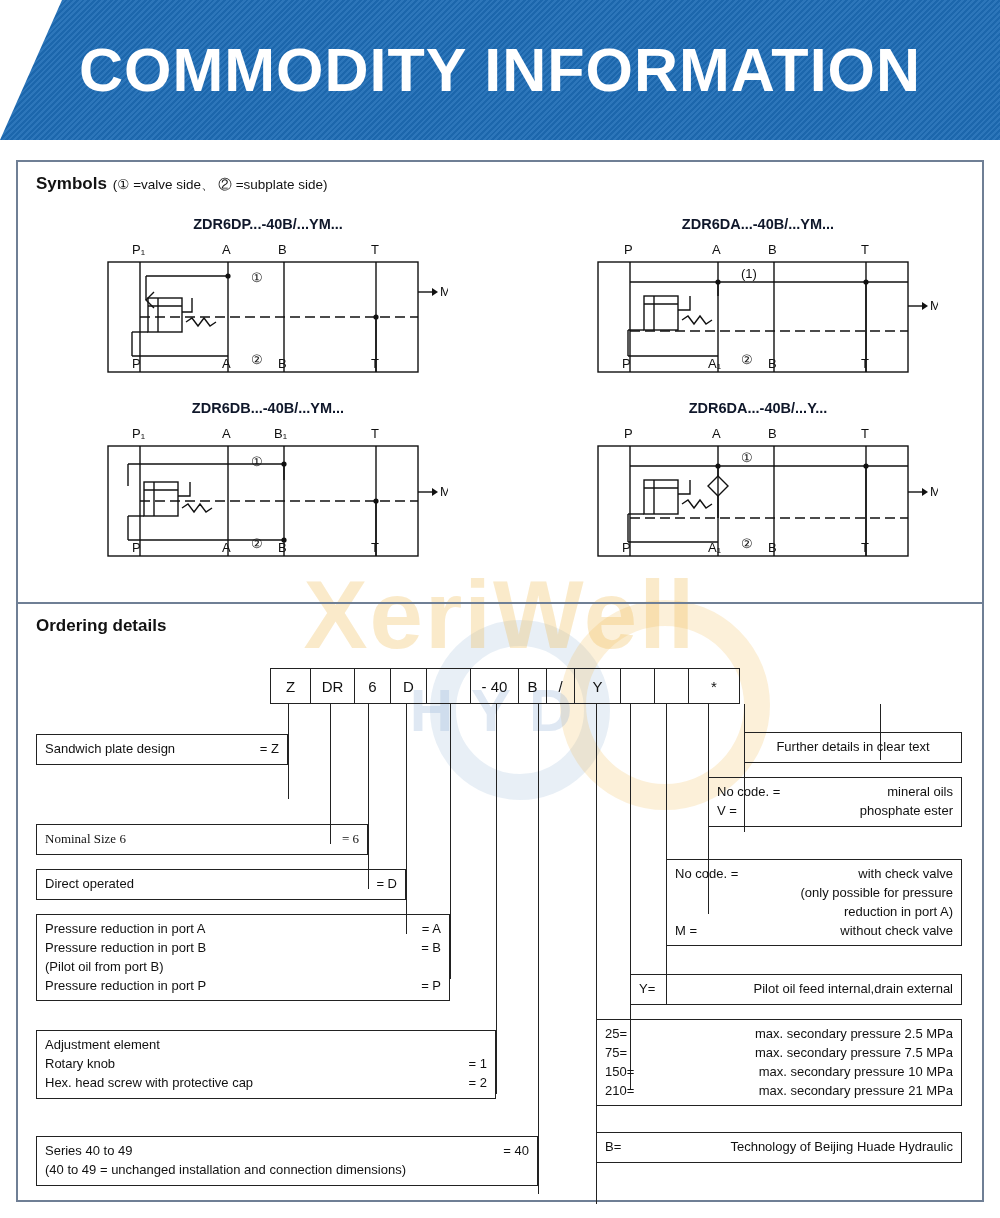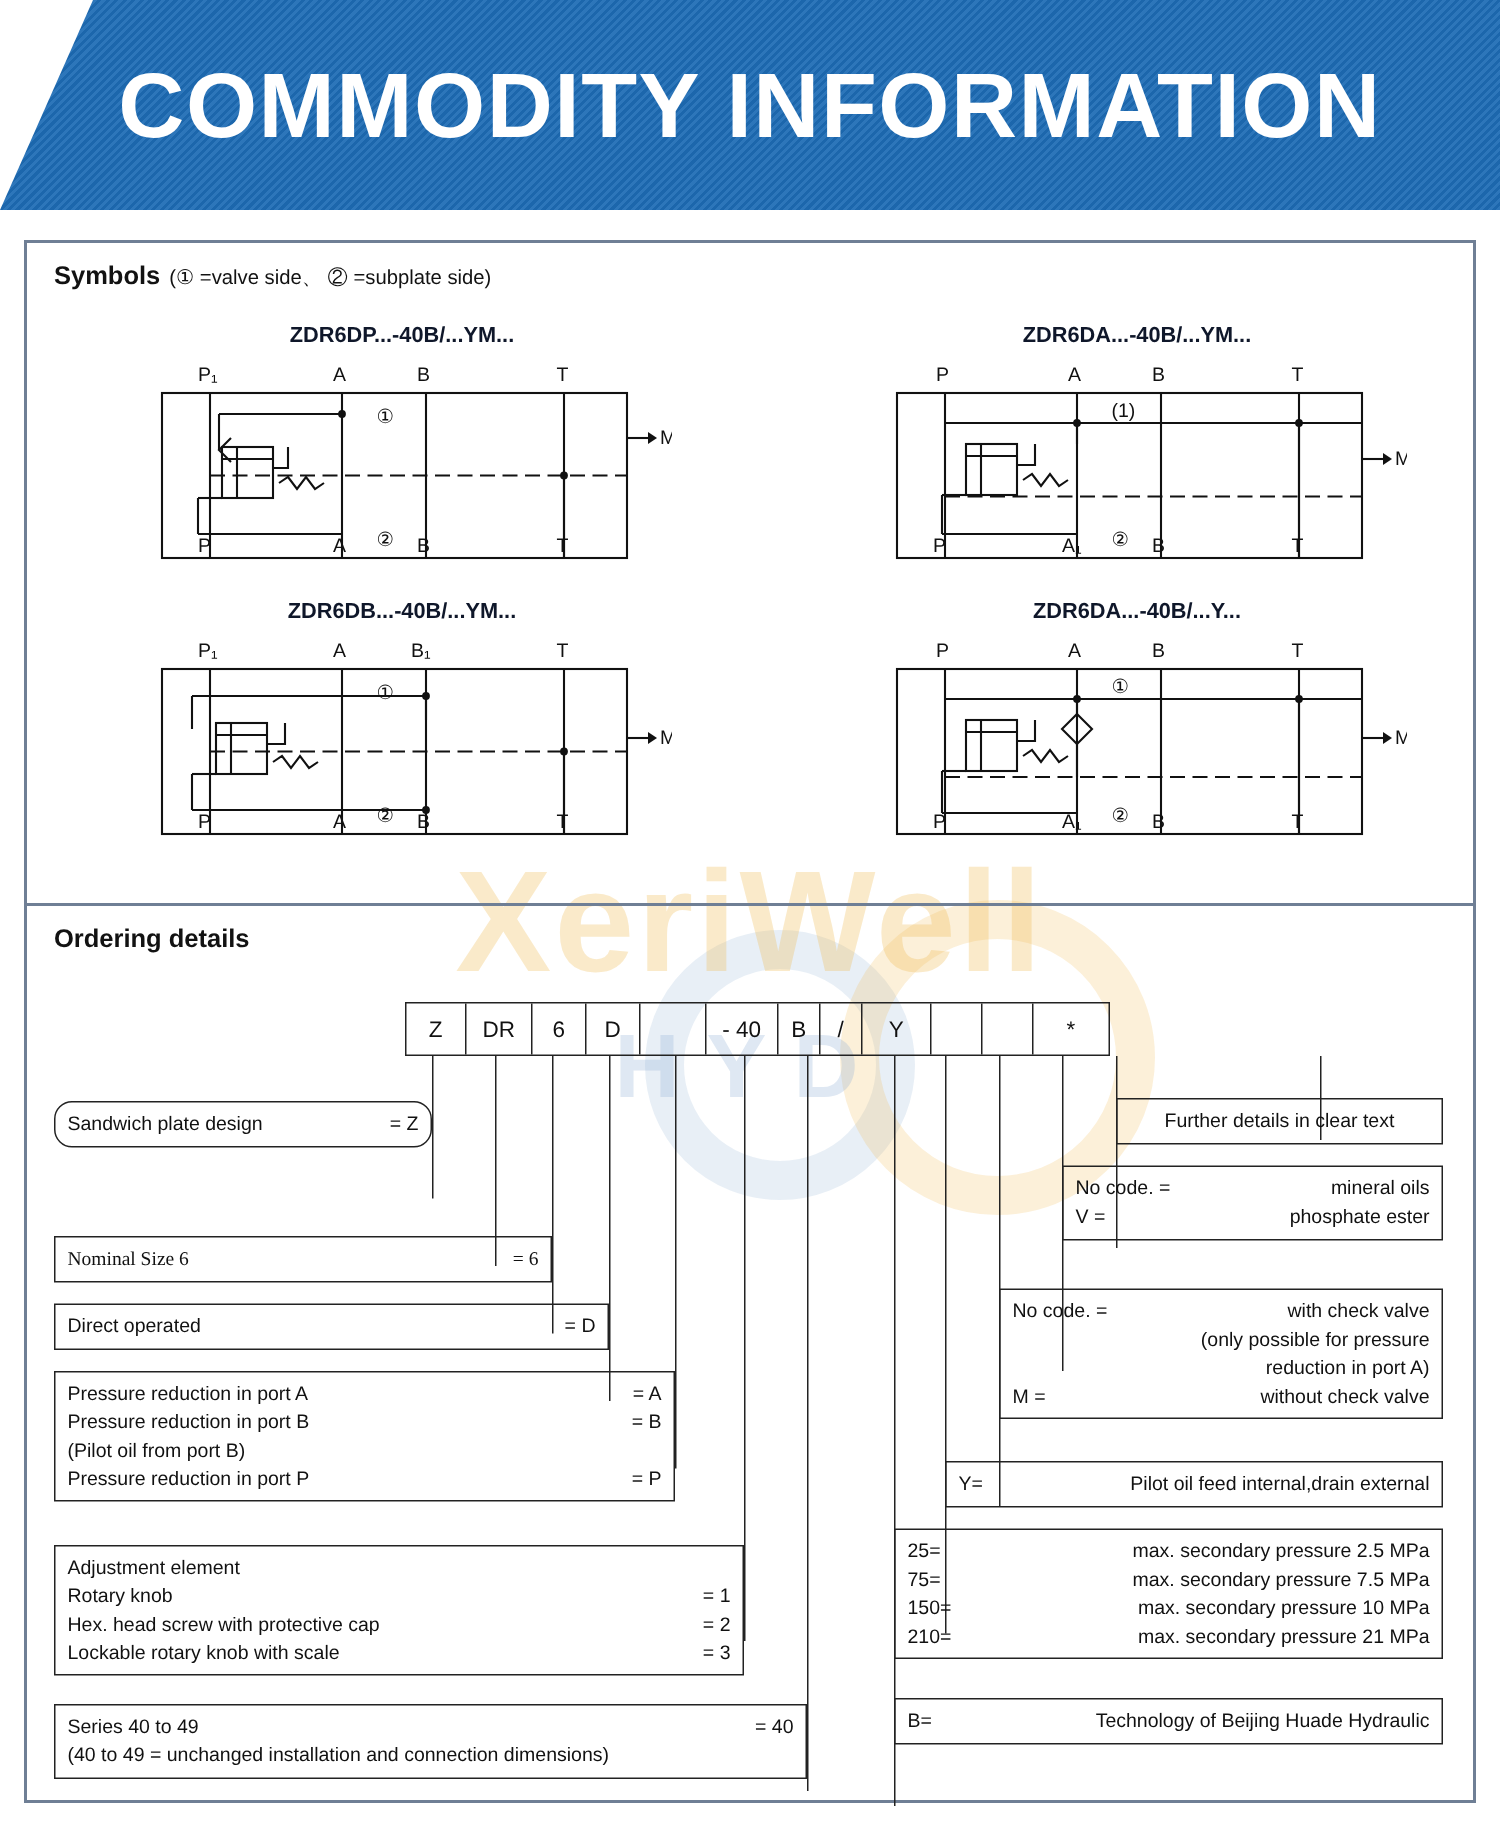--- a/index.html
+++ b/index.html
@@ -402,21 +402,21 @@
       <div class="leader" style="left:432px; top:60px; width:1px; height:275px;"></div>
       <div class="leader" style="left:478px; top:60px; width:1px; height:390px;"></div>
       <div class="leader" style="left:520px; top:60px; width:1px; height:490px;"></div>
       <div class="leader" style="left:578px; top:60px; width:1px; height:500px;"></div>
       <div class="leader" style="left:612px; top:60px; width:1px; height:385px;"></div>
       <div class="leader" style="left:648px; top:60px; width:1px; height:300px;"></div>
       <div class="leader" style="left:690px; top:60px; width:1px; height:210px;"></div>
       <div class="leader" style="left:726px; top:60px; width:1px; height:128px;"></div>
       <div class="leader" style="left:862px; top:60px; width:1px; height:56px;"></div>
 
-      <div class="box" style="left:18px; top:90px; width:252px;border-radius:12px;">
+      <div class="box" style="left:18px; top:90px; width:252px;">
         <div class="line">
             <span class="l">Sandwich plate design</span>
             <span class="r">= Z</span>
           </div>
       </div>
 
 
       <div class="box" style="left:18px; top:180px; width:332px;font-family:Liberation Serif, serif;">
         <div class="line">
             <span class="l">Nominal Size 6</span>
@@ -455,24 +455,20 @@
             <span class="l">Adjustment element</span>
             <span class="r"></span>
           </div>
         <div class="line">
             <span class="l">Rotary knob</span>
             <span class="r">= 1</span>
           </div>
         <div class="line">
             <span class="l">Hex. head screw with protective cap</span>
             <span class="r">= 2</span>
-          </div>
-        <div class="line">
-            <span class="l">Lockable rotary knob with scale</span>
-            <span class="r">= 3</span>
           </div>
       </div>
 
       <div class="box" style="left:18px; top:492px; width:502px;">
         <div class="line">
             <span class="l">Series 40 to 49</span>
             <span class="r">= 40</span>
           </div>
         <div class="line">
             <span class="l">(40 to 49 = unchanged installation and connection dimensions)</span>

